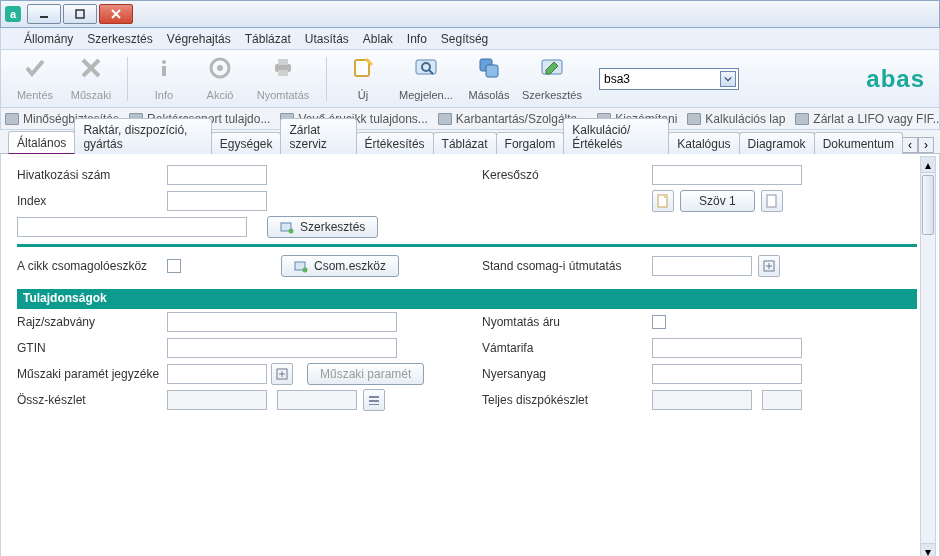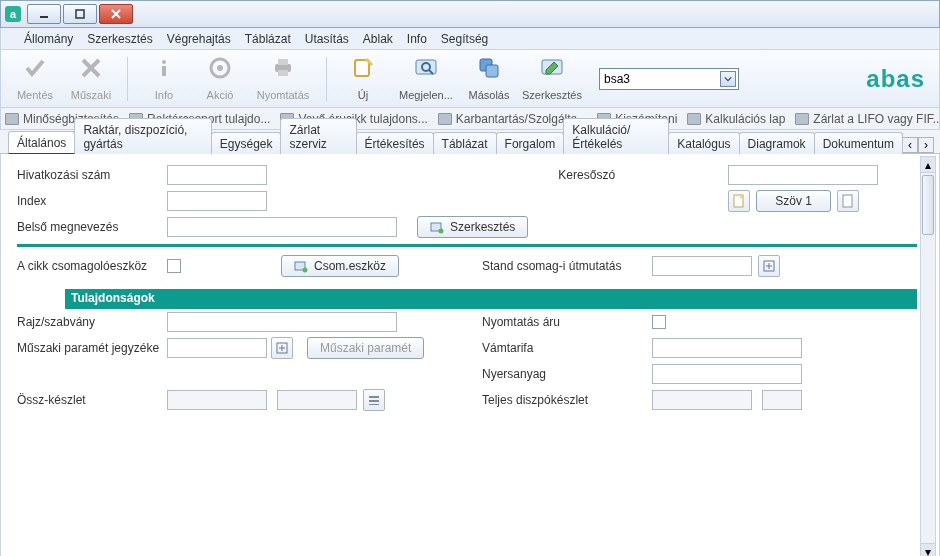--- a/index.html
+++ b/index.html
@@ -48,21 +48,21 @@
   .row { display:flex; align-items:center; height:26px; }
   .row .lab { width:150px; color:#333; }
   .row .lab2 { width:170px; color:#333; }
   .row .fld { height:20px; border:1px solid #b0bac6; background:#fff; }
   .row .fld.ro { background:#f3f5f8; }
   .btn { height:22px; border:1px solid #8ea0b4; background:linear-gradient(#fdfefe,#e6edf5); display:inline-flex; align-items:center; padding:0 12px; gap:6px; border-radius:3px; color:#333;}
   .btn .bi { width:14px;height:14px; }
   .btn.disabled { color:#9b9b9b; }
   .iconbtn { width:22px;height:22px; border:1px solid #aab4c2; background:linear-gradient(#fafcff,#e6edf5); display:inline-flex; align-items:center; justify-content:center; border-radius:2px;}
 
-  .section-hdr { height:20px; background:#0d9b8d; color:#fff; font-weight:bold; padding:2px 6px; margin-top:10px;margin-left:48px;}
+  .section-hdr { height:20px; background:#0d9b8d; color:#fff; font-weight:bold; padding:2px 6px; margin-top:10px;}
   .teal-rule { height:3px; background:#0d9b8d; margin:4px 0 6px; }
 
   .two-col { display:flex; gap:30px; }
   .two-col > div { flex:1; }
 
   .checkbox { width:14px;height:14px;border:1px solid #8ea0b4;background:#fff; }
 
   
   .vscroll { position:absolute; right:3px; top:2px; bottom:2px; width:16px; background:#eef2f8; border:1px solid #c7d4e6;}
   .vscroll .arr { height:16px; background:#e1e7ef; border-bottom:1px solid #c7d4e6; display:flex;align-items:center;justify-content:center;}
@@ -262,21 +262,20 @@
     <div>
       <div class="row">
         <div class="lab">Hivatkozási szám</div>
         <div class="fld" style="width:100px"></div>
       </div>
       <div class="row">
         <div class="lab">Index</div>
         <div class="fld" style="width:100px"></div>
       </div>
       <div class="row">
-        <div class="lab">Belső megnevezés</div>
         <div class="fld" style="width:230px"></div>
         <div style="width:20px"></div>
         <div class="btn">
           <span class="bi">
               <svg viewBox="0 0 14 14">
                 <rect x="1" y="3" width="10" height="8" fill="#d9e7f4" stroke="#5d87b4"></rect>
                 <circle cx="11" cy="11" r="2.5" fill="#5fb361"></circle>
               </svg>
             </span>
           <span>Szerkesztés</span>
@@ -346,20 +345,24 @@
 
   <div class="section-hdr">Tulajdonságok</div>
 
   <div class="two-col">
     <div>
       <div class="row">
         <div class="lab">Rajz/szabvány</div>
         <div class="fld" style="width:230px"></div>
       </div>
       <div class="row">
+        <div class="lab">GTIN</div>
+        <div class="fld" style="width:230px"></div>
+      </div>
+      <div class="row">
         <div class="lab">Műszaki paramét jegyzéke</div>
         <div class="fld" style="width:100px"></div>
         <div style="width:4px"></div>
         <div class="iconbtn">
             <svg width="12" height="12" viewBox="0 0 12 12">
               <rect x="1" y="1" width="10" height="10" fill="none" stroke="#6a7a8c"></rect>
               <path d="M3 6 L9 6 M6 3 L6 9" stroke="#6a7a8c"></path>
             </svg>
           </div>
         <div style="width:14px"></div>

